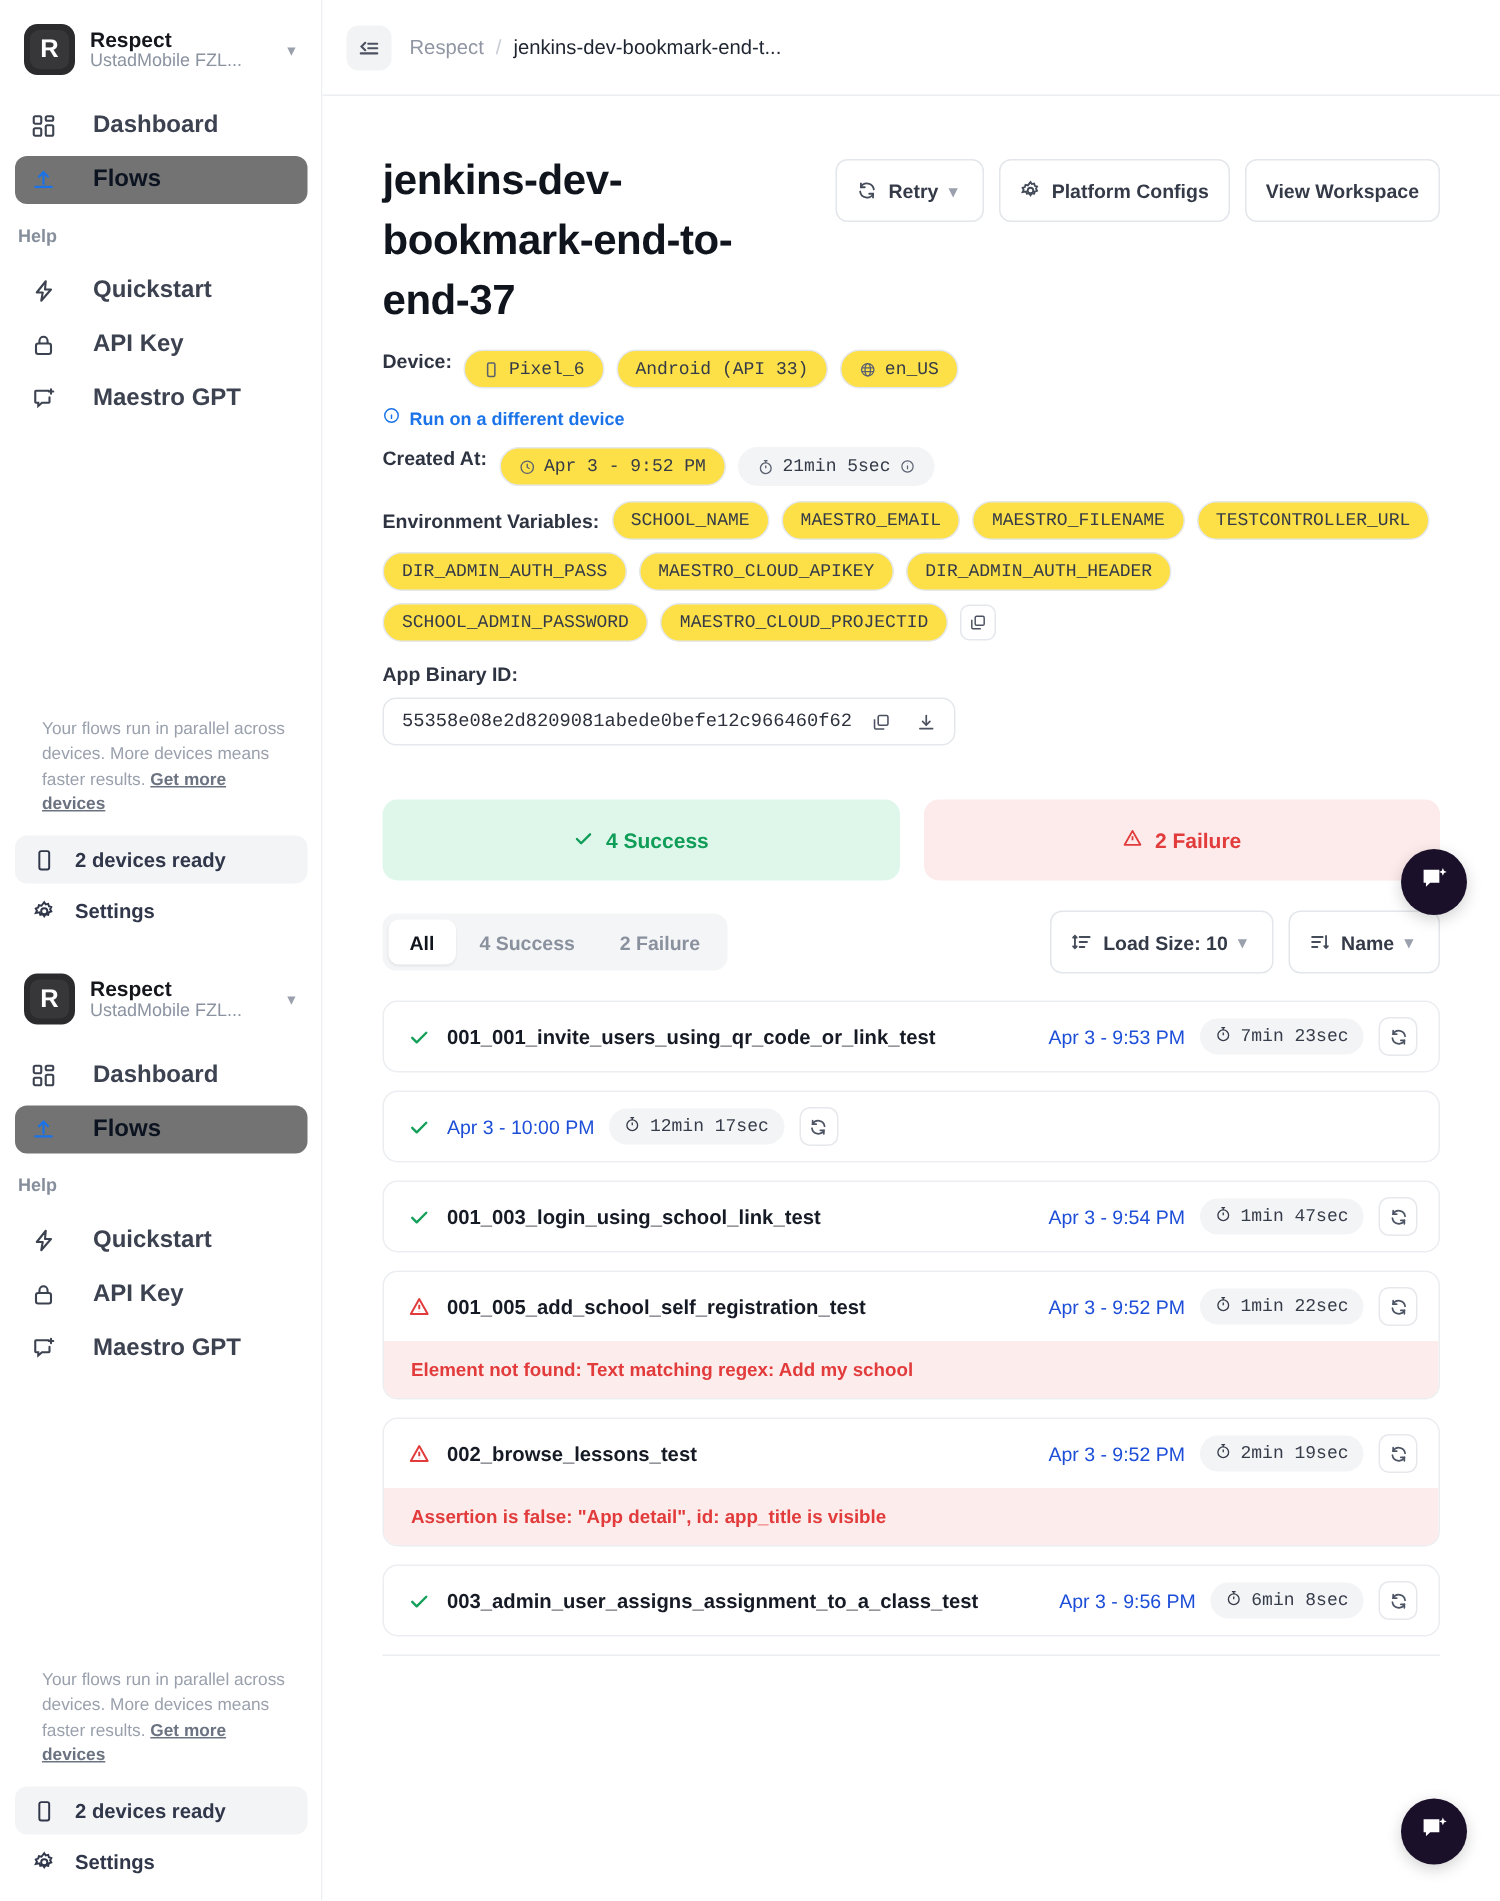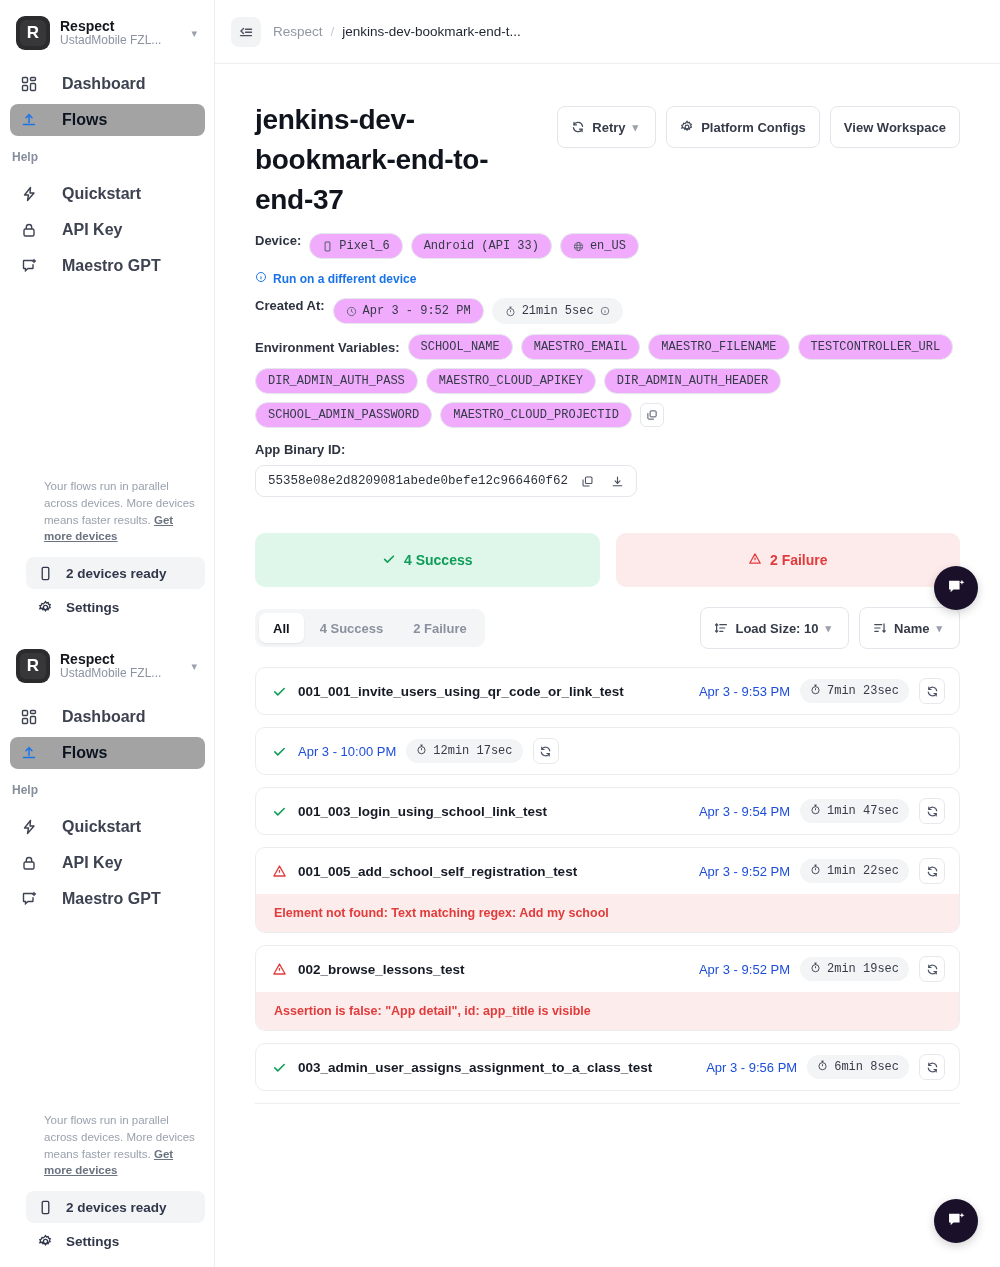--- a/index.html
+++ b/index.html
@@ -53,29 +53,29 @@
   .chev { color: #9aa1ad; font-size: 11px; padding-right: 4px; }
 
   .nav { padding: 8px 10px 0 10px; }
   .nav-item {
     display: flex; align-items: center; gap: 24px;
     height: 32px; padding: 0 10px; border-radius: 8px;
     font-size: 16px; font-weight: bold; color: #3c4250;
     margin-bottom: 4px;
     cursor: pointer;
   }
-  .nav-item.active { background: #a3a3a3; color: #0c1320; }
+  .nav-item.active { background: #737373; color: #0c1320; }
   .nav-item .ic { width: 18px; height: 18px; display: inline-flex; align-items: center; justify-content: center; color: #3c4250; }
   .nav-item.active .ic { color: #1a73e8; }
   .help-label {
     font-size: 12px; color: #868e9c; font-weight: bold;
     padding: 10px 10px 6px 12px;
   }
 
-  .sb-footer { position: absolute; left: 16px; right: 0; bottom: 0; padding: 0 10px 8px 10px; }
+  .sb-footer { position: absolute; left: 0; right: 0; bottom: 0; padding: 0 10px 8px 10px; }
   .promo {
     font-size: 11.5px; color: #9aa1ad; line-height: 1.45;
     padding: 0 10px 12px 18px;
   }
   .promo a { color: #6b7280; text-decoration: underline; font-weight: bold; }
   .foot-item {
     display: flex; align-items: center; gap: 12px;
     height: 32px; padding: 0 10px; border-radius: 8px;
     font-size: 13.5px; font-weight: bold; color: #31374a;
     margin-bottom: 2px; cursor: pointer;
@@ -112,21 +112,21 @@
     background: #fff; display: inline-flex; align-items: center; gap: 7px;
     padding: 0 13px; font-size: 13px; font-weight: bold; color: #343a47;
     white-space: nowrap; cursor: pointer;
   }
   .btn .ic { display: inline-flex; align-items: center; color: #444b59; }
 
   .meta { margin-top: 14px; }
   .meta-row { display: flex; flex-wrap: wrap; gap: 8px; margin-bottom: 10px; }
   .meta-label { font-size: 13px; font-weight: bold; color: #2d3340; }
   .pill {
-    border: 1px solid #e4e7eb; border-radius: 999px; background: #f0abfc;
+    border: 1px solid #e4e7eb; border-radius: 999px; background: #fde047;
     height: 26px; display: inline-flex; align-items: center; gap: 6px;
     padding: 0 12px; font-size: 12px; color: #343a47;
     font-family: "Liberation Mono", monospace;
   }
   .pill.filled { background: #f3f4f6; border-color: #f3f4f6; }
   .pill .ic { color: #5b6170; display: inline-flex; align-items: center; }
   .link-note {
     display: inline-flex; align-items: center; gap: 6px;
     font-size: 12px; font-weight: bold; color: #1a73e8; cursor: pointer;
     margin: 2px 0 12px 0;

